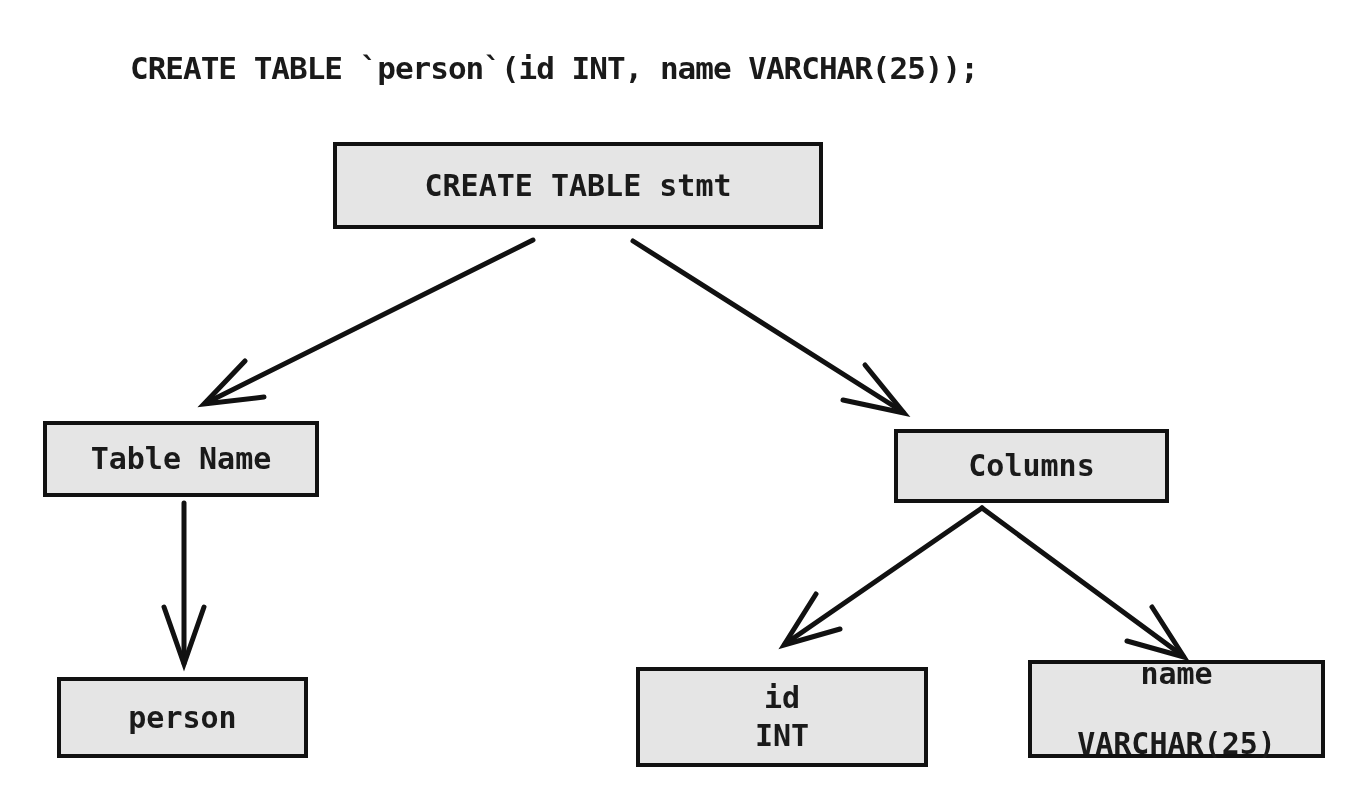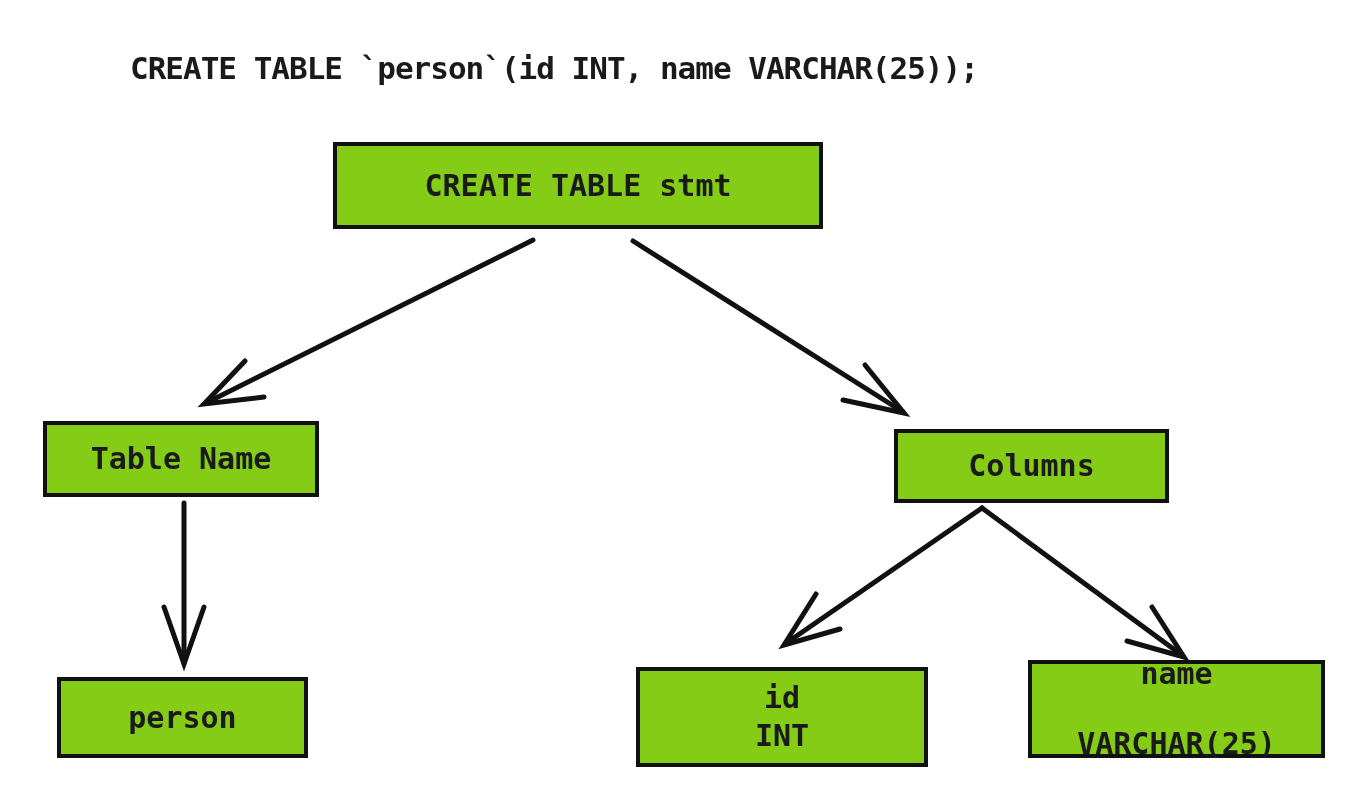--- a/index.html
+++ b/index.html
@@ -24,21 +24,21 @@
     font-size: 31px;
     font-weight: bold;
     letter-spacing: -1px;
     white-space: pre;
     color: #1a1a1a;
   }
   .node {
     position: absolute;
     box-sizing: border-box;
     border: 4px solid #111111;
-    background: #84cc16;
+    background: #e5e5e5;
     display: flex;
     flex-direction: column;
     align-items: center;
     justify-content: center;
     font-size: 30px;
     font-weight: bold;
     line-height: 38px;
     text-align: center;
     color: #1a1a1a;
   }

